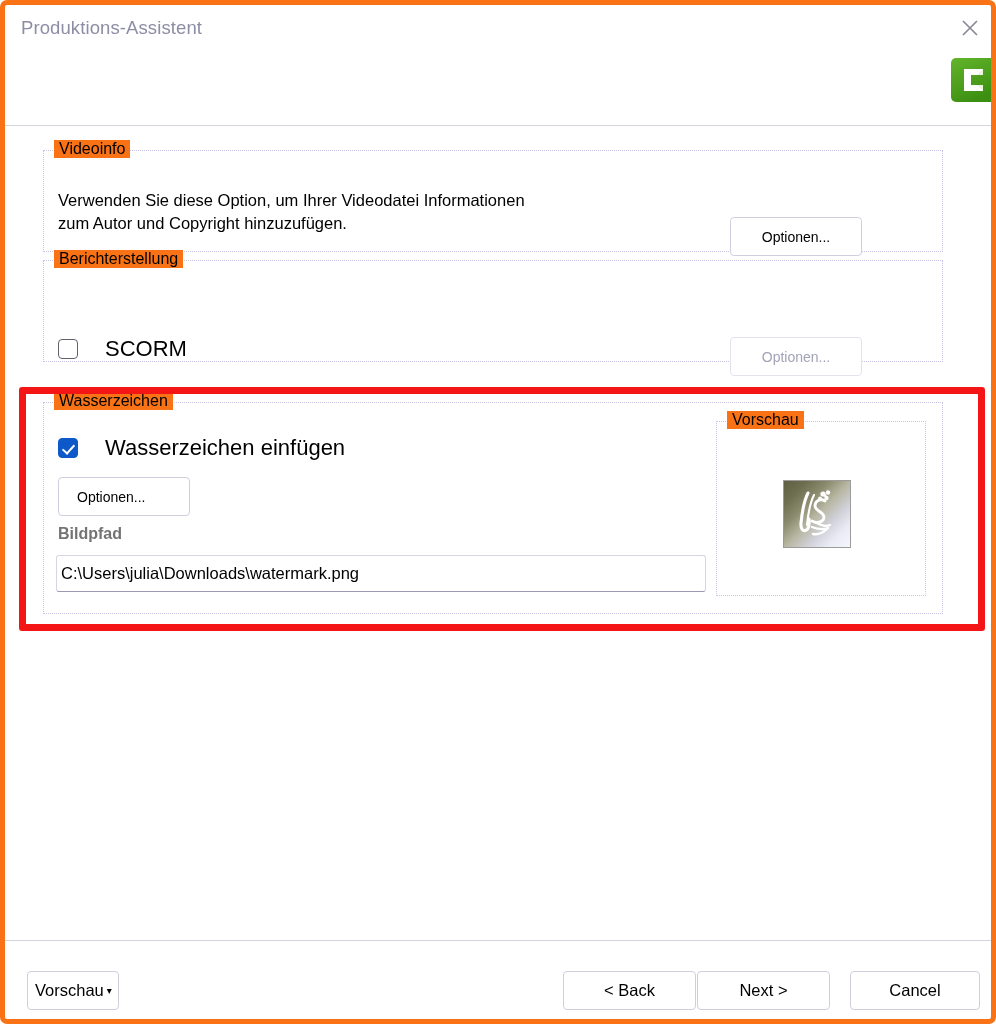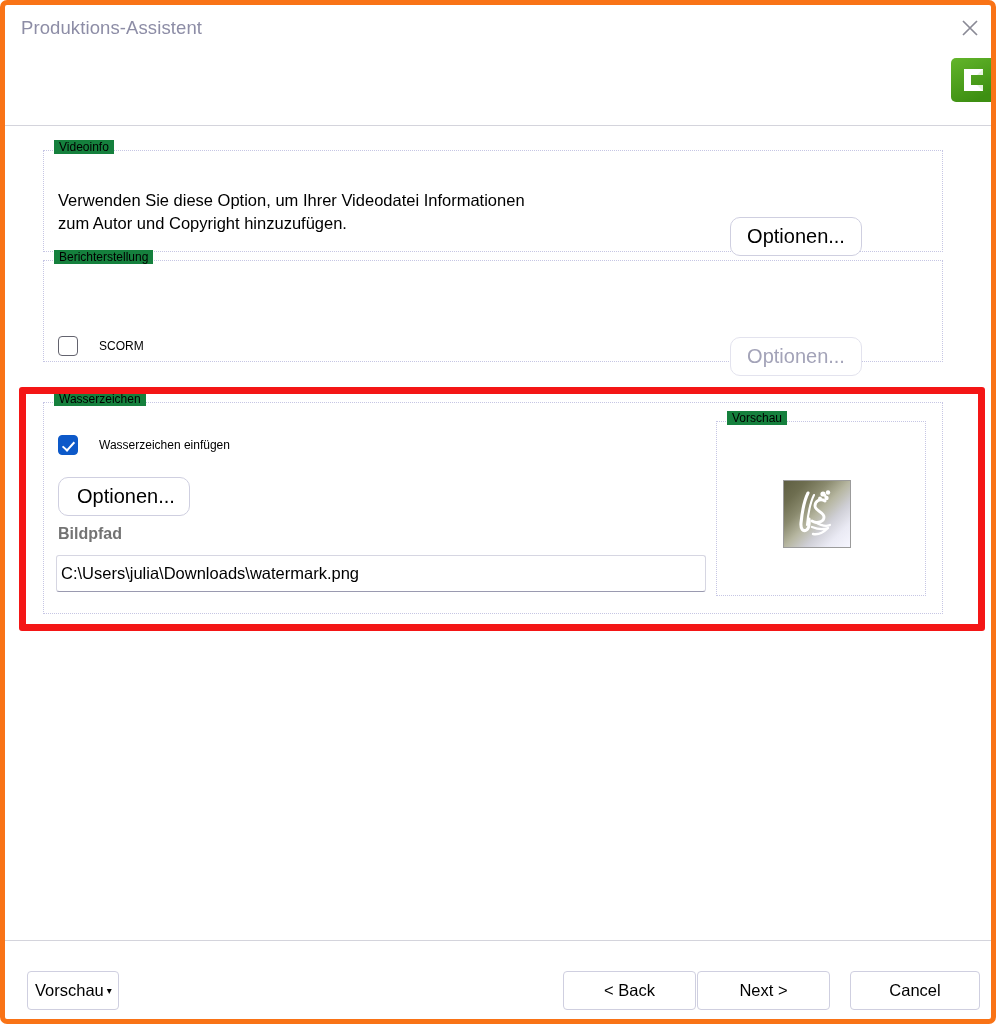--- a/index.html
+++ b/index.html
@@ -102,23 +102,23 @@
 
   
   .groupbox {
     position: absolute;
     border: 1px dotted #c6c6e4;
     box-sizing: border-box;
   }
   .group-legend {
     position: absolute;
     top: -11px; left: 10px;
-    background: #15803d;
+    background: #f97316;
     padding: 0 5px;
-    font-size: 12px;
+    font-size: 16px;
     color: #000;
     white-space: nowrap;
   }
   .group-text {
     position: absolute;
     font-size: 16.5px;
     color: #000;
     line-height: 23px;
     white-space: pre-line;
   }
@@ -128,23 +128,23 @@
   #group-bericht     { left: 38px;  top: 134px; width: 900px; height: 102px; }
   #group-watermark   { left: 38px;  top: 276px; width: 900px; height: 212px; }
   #group-preview     { left: 672px; top: 18px;  width: 210px; height: 175px; }
 
   
   .btn {
     position: absolute;
     box-sizing: border-box;
     background: #ffffff;
     border: 1px solid #cfcfe0;
-    border-radius: 10px;
+    border-radius: 4px;
     font-family: "Liberation Sans", "DejaVu Sans", sans-serif;
-    font-size: 20px;
+    font-size: 14px;
     color: #000000;
     display: flex;
     align-items: center;
     justify-content: center;
     cursor: pointer;
     white-space: nowrap;
   }
   .btn.disabled {
     color: #a3a3b8;
     border-color: #e3e3ee;
@@ -179,22 +179,22 @@
   .cbox.checked::after {
     content: "";
     position: absolute;
     left: 6px; top: 2.5px;
     width: 5px; height: 10px;
     border: solid #ffffff;
     border-width: 0 2px 2px 0;
     transform: rotate(42deg);
   }
   .cb-label {
-    margin-left: 21px;
-    font-size: 12px;
+    margin-left: 27px;
+    font-size: 22px;
     color: #000;
     white-space: nowrap;
   }
 
   
   #field-label {
     position: absolute;
     left: 14px; top: 122px;
     font-size: 16px;
     font-weight: bold;

